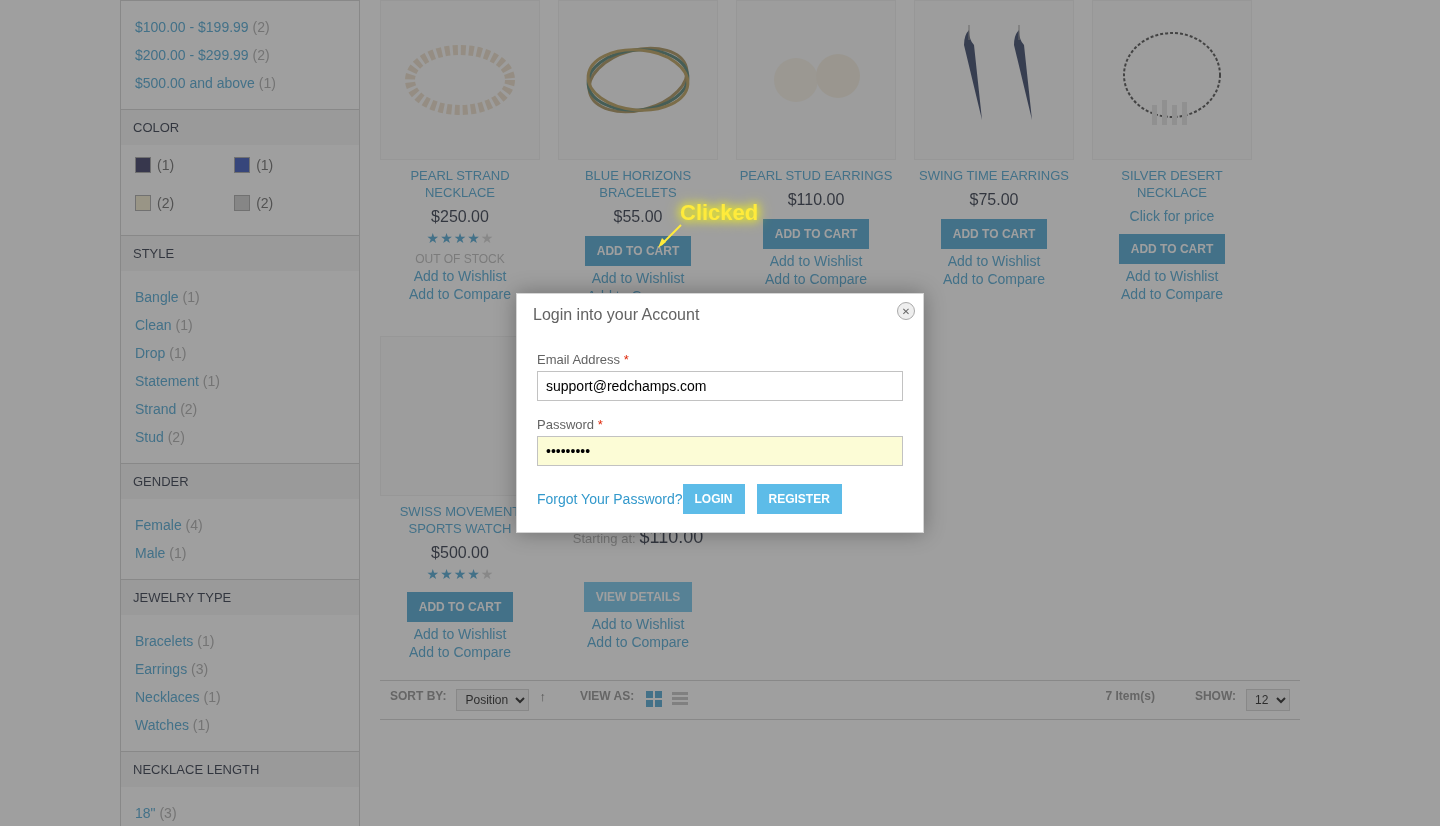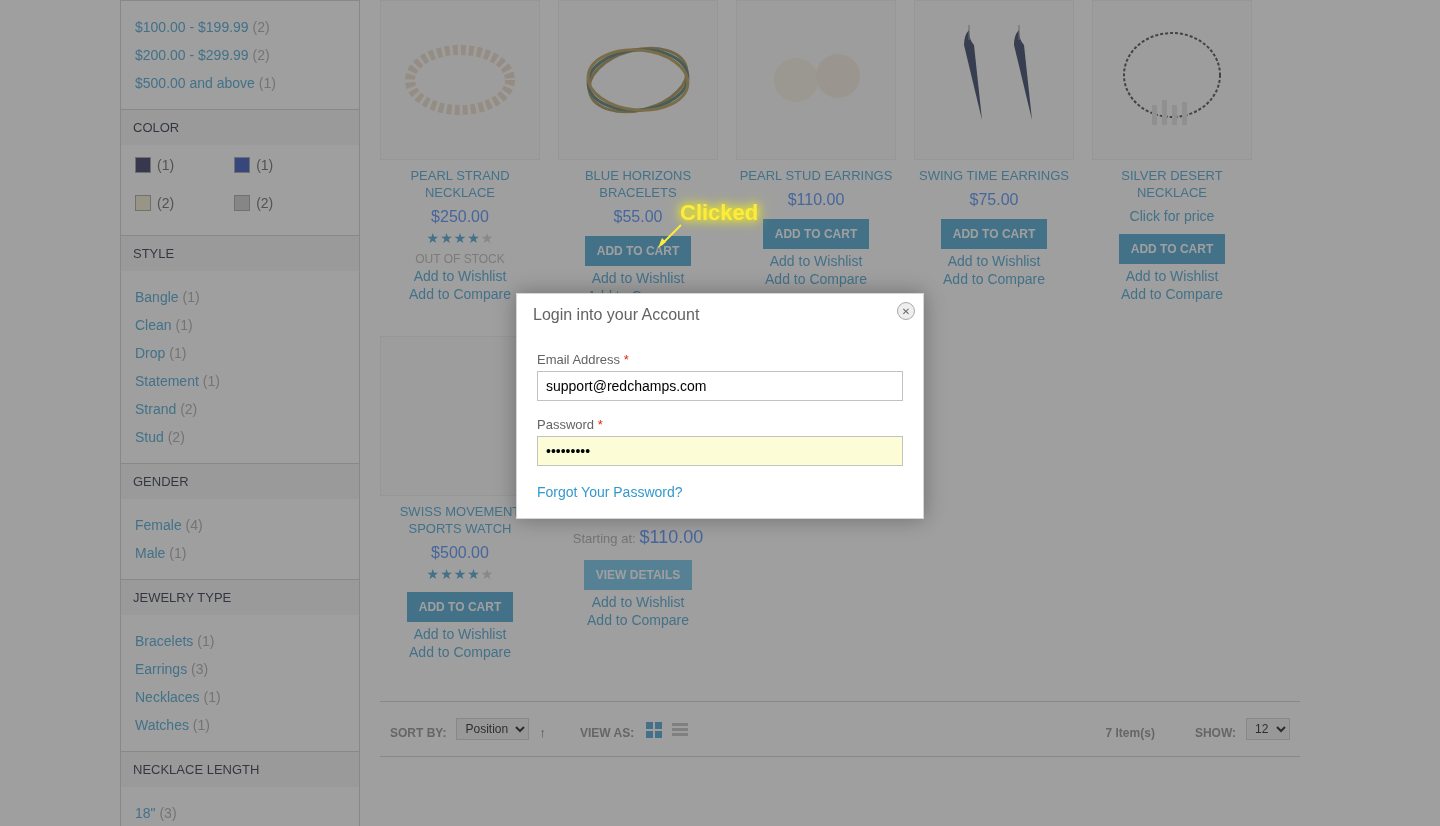--- a/index.html
+++ b/index.html
@@ -12,26 +12,26 @@
 .filter-body{padding:12px 14px}
 .filter-link{color:#3399cc;text-decoration:none;line-height:28px;display:block;font-size:14px}
 .filter-link .cnt{color:#a0a0a0}
 .swatch-row{display:flex;align-items:center;gap:6px;margin-bottom:12px}
 .swatch{width:16px;height:16px;border:1px solid #999;display:inline-block}
 .main{flex:1;padding:0 20px}
 .grid{display:flex;flex-wrap:wrap;gap:30px 18px}
 .prod{width:160px;text-align:center}
 .imgbox{width:160px;height:160px;background:#fafafa;border:1px solid #eee;display:flex;align-items:center;justify-content:center}
 .prod h3{font-size:13px;color:#3399cc;font-weight:400;text-transform:uppercase;margin:8px 0 6px;line-height:1.3}
-.price{color:#3b82f6;font-size:16px}
+.price{color:#0f172a;font-size:16px}
 .oos{color:#b0b0b0;font-size:12px;margin-top:6px}
 .btn{background:#3399cc;color:#fff;border:none;padding:8px 12px;font-size:12px;font-weight:600;margin:10px auto 4px;cursor:pointer;text-transform:uppercase;display:block}
 .btn.light{background:#5dbce8}
 .wlink{color:#3399cc;display:block;font-size:14px;margin:2px 0}
-.toolbar{border-top:1px solid #ccc;border-bottom:1px solid #ccc;margin-top:39px;padding:16px 10px;display:flex;align-items:flex-end;gap:10px;font-size:13px}
+.toolbar{border-top:1px solid #ccc;border-bottom:1px solid #ccc;margin-top:18px;padding:8px 10px;display:flex;align-items:flex-start;gap:10px;font-size:13px}
 .toolbar .lbl{color:#808080;text-transform:uppercase;font-weight:600;font-size:12px}
 .toolbar select{border:1px solid #ccc;padding:2px 4px;font-size:12px}
 .view-toggle{display:flex;gap:6px}
 .view-icon{width:20px;height:20px;display:flex;align-items:center;justify-content:center}
 .clicked{position:fixed;color:#ffeb3b;font-weight:700;font-size:22px;text-shadow:0 0 8px #ff0,0 0 15px #ff0;z-index:200;left:680px;top:200px}
 .clicked-arrow{position:fixed;z-index:200;left:656px;top:220px}
 .modal{position:fixed;z-index:300;left:516px;top:293px;width:408px;background:#fff;border:1px solid #d5d5d5;box-shadow:0 0 20px rgba(0,0,0,.3)}
 .modal-head{text-align:left;font-size:16px;color:#636363;padding:12px 16px 8px;font-weight:400}
 .modal-body{padding:4px 20px 18px}
 .modal-close{position:absolute;right:8px;top:8px;width:18px;height:18px;border-radius:50%;border:1px solid #aaa;background:#eee;color:#666;font-size:10px;display:flex;align-items:center;justify-content:center;cursor:pointer}
@@ -204,21 +204,21 @@
             <span class="star dim">★</span>
           </div>
         <button class="btn">ADD TO CART</button>
         <a class="wlink">Add to Wishlist</a>
         <a class="wlink">Add to Compare</a>
       </div>
       <div class="prod">
         <div class="imgbox"></div>
         <h3>PEARL NECKLACE SET</h3>
         <div><span class="starting">Starting at:</span> <span class="price" style="font-size:18px">$110.00</span></div>
-        <button class="btn light" style="margin-top:12px">VIEW DETAILS</button>
+        <button class="btn light" style="margin-top:34px">VIEW DETAILS</button>
         <a class="wlink">Add to Wishlist</a>
         <a class="wlink">Add to Compare</a>
       </div>
     </div>
 
     <div class="toolbar">
       <span class="lbl">SORT BY:</span>
       <select><option>Position</option></select>
       <span style="cursor:pointer">↑</span>
       <span style="width:14px"></span>
@@ -260,15 +260,19 @@
 <div class="modal">
   <div class="modal-close">✕</div>
   <div class="modal-head">Login into your Account</div>
   <div class="modal-body">
     <div class="field-label"><span>Email Address</span> <span class="req">*</span></div>
     <input class="field-input" value="support@redchamps.com" style="">
     <div class="field-label"><span>Password</span> <span class="req">*</span></div>
     <input class="field-input pwd" type="password" value="•••••••••" style="">
     <div class="modal-actions">
       <a class="forgot">Forgot Your Password?</a>
+      <div class="modal-btns">
+        <button class="btn light" style="margin:0">LOGIN</button>
+        <button class="btn light" style="margin:0">REGISTER</button>
+      </div>
     </div>
   </div>
 </div>
 
 </body></html>

